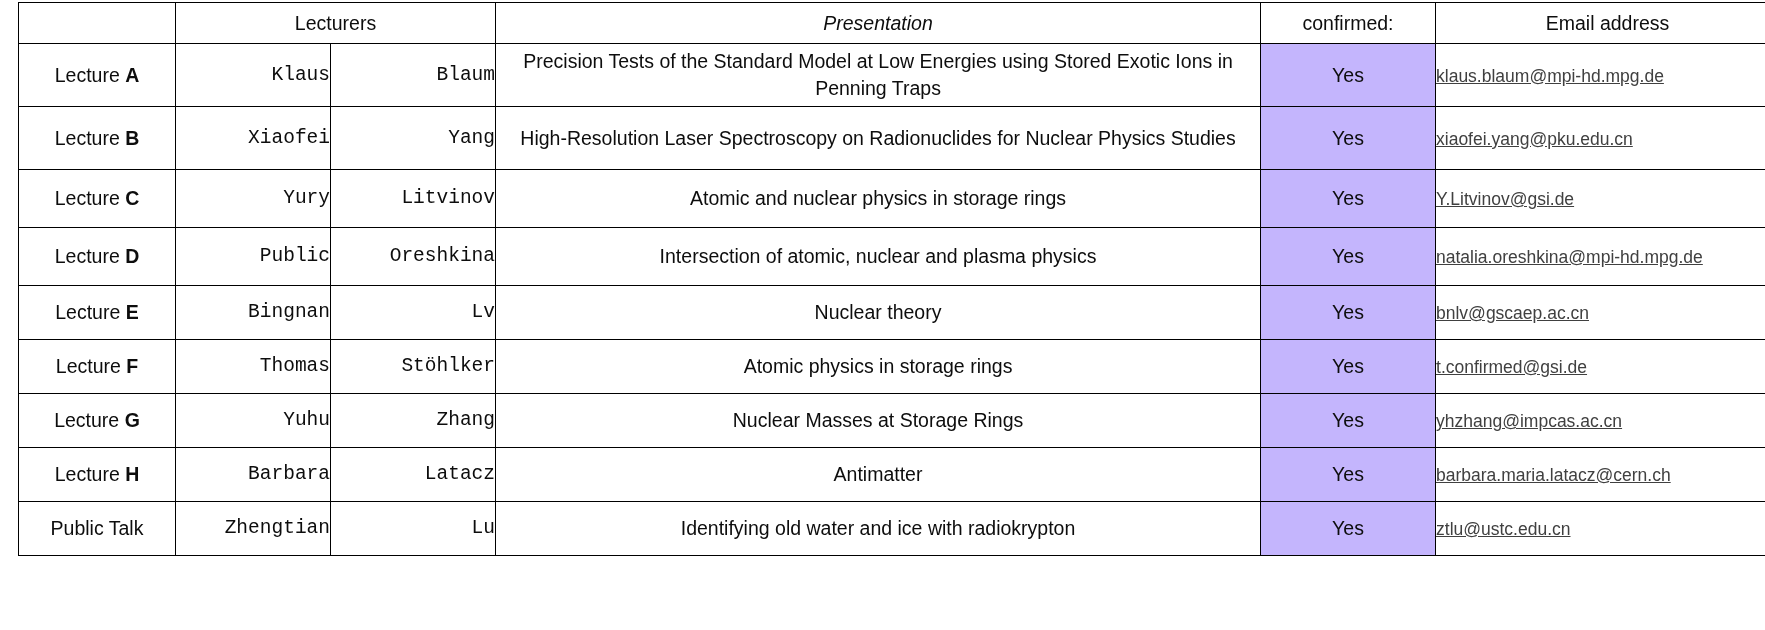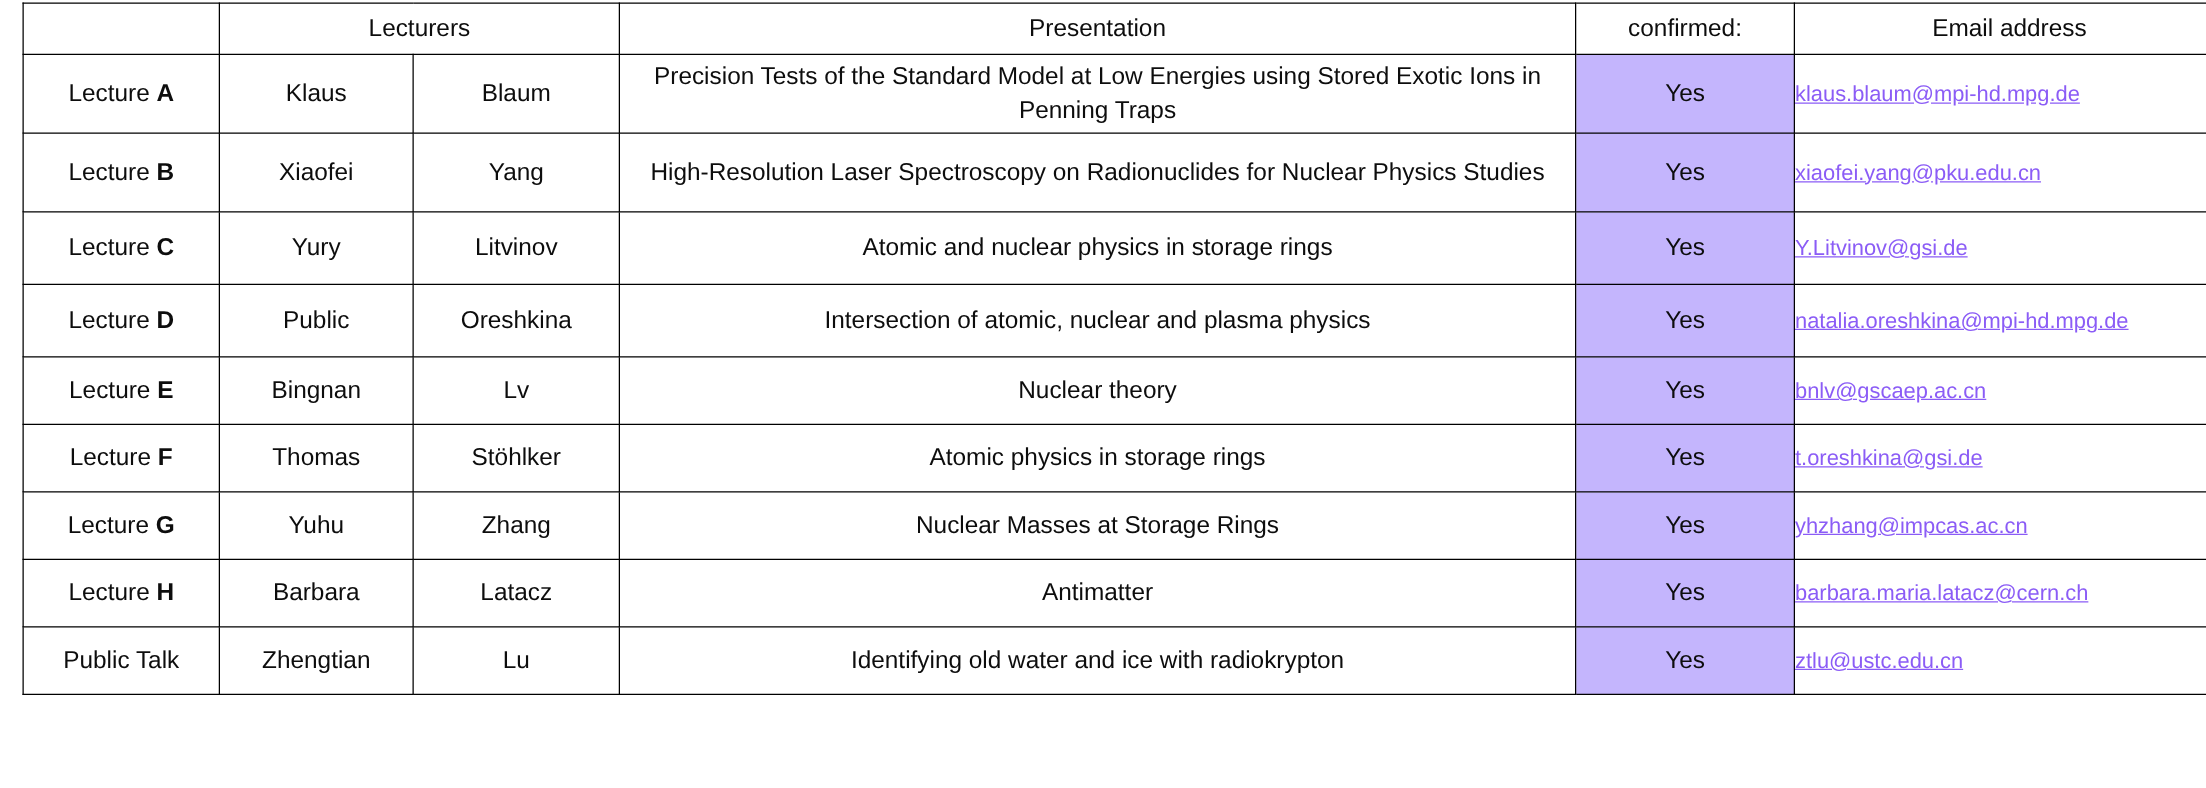--- a/index.html
+++ b/index.html
@@ -40,57 +40,58 @@
 
   
   tr.header-row th {
     height: 40px;
     font-weight: bold;
     font-size: 21px;
     text-align: center;
   }
   th.blank-head { border-top: 2.5px solid #000; }
   th.head-lecturers { border-top: 2.5px solid #000; }
-  th.head-presentation { border-top: 2.5px solid #000; }
+  th.head-presentation { border-top: 2.5px solid #000; font-style: italic; }
   th.head-confirmed { border-top: 2.5px solid #000; }
   th.head-email {
     border-top: 2.5px solid #000;
     text-align: left;
     padding-left: 7px;
   }
 
   
   td.cell-label {
     text-align: center;
     font-size: 20px;
   }
   td.cell-label b { font-weight: bold; }
   td.cell-first, td.cell-last {
-    text-align: center;
+    text-align: right;
     font-size: 20px;
+    font-family: Liberation Mono, monospace;
   }
   td.cell-pres {
     text-align: center;
     padding: 0 8px 0 9px;
     font-size: 20px;
   }
   td.cell-conf {
     text-align: center;
     background: #c4b5fd;
     font-weight: bold;
     font-size: 20px;
   }
   td.cell-mail {
     text-align: left;
     padding-left: 7px;
     font-size: 17.5px;
   }
   td.cell-mail a,
   td.cell-mail span.mail-link {
-    color: #8b5cf6;
+    color: #404040;
     text-decoration: underline;
     font-size: 17.5px;
     cursor: pointer;
   }
 
   tr.tall-row td { height: 62px; }
   tr.std-row td { height: 57px; }
   tr.short-row td { height: 53px; }
   tr:last-child td { border-bottom: 2.5px solid #000; }
 </style>
@@ -155,21 +156,21 @@
         <td class="cell-pres">Nuclear theory</td>
         <td class="cell-conf">Yes</td>
         <td class="cell-mail"><span class="mail-link">bnlv@gscaep.ac.cn</span></td>
       </tr>
       <tr class="short-row">
         <td class="cell-label"><span>Lecture </span><b>F</b></td>
         <td class="cell-first">Thomas</td>
         <td class="cell-last">Stöhlker</td>
         <td class="cell-pres">Atomic physics in storage rings</td>
         <td class="cell-conf">Yes</td>
-        <td class="cell-mail"><span class="mail-link">t.oreshkina@gsi.de</span></td>
+        <td class="cell-mail"><span class="mail-link">t.confirmed@gsi.de</span></td>
       </tr>
       <tr class="short-row">
         <td class="cell-label"><span>Lecture </span><b>G</b></td>
         <td class="cell-first">Yuhu</td>
         <td class="cell-last">Zhang</td>
         <td class="cell-pres">Nuclear Masses at Storage Rings</td>
         <td class="cell-conf">Yes</td>
         <td class="cell-mail"><span class="mail-link">yhzhang@impcas.ac.cn</span></td>
       </tr>
       <tr class="short-row">

